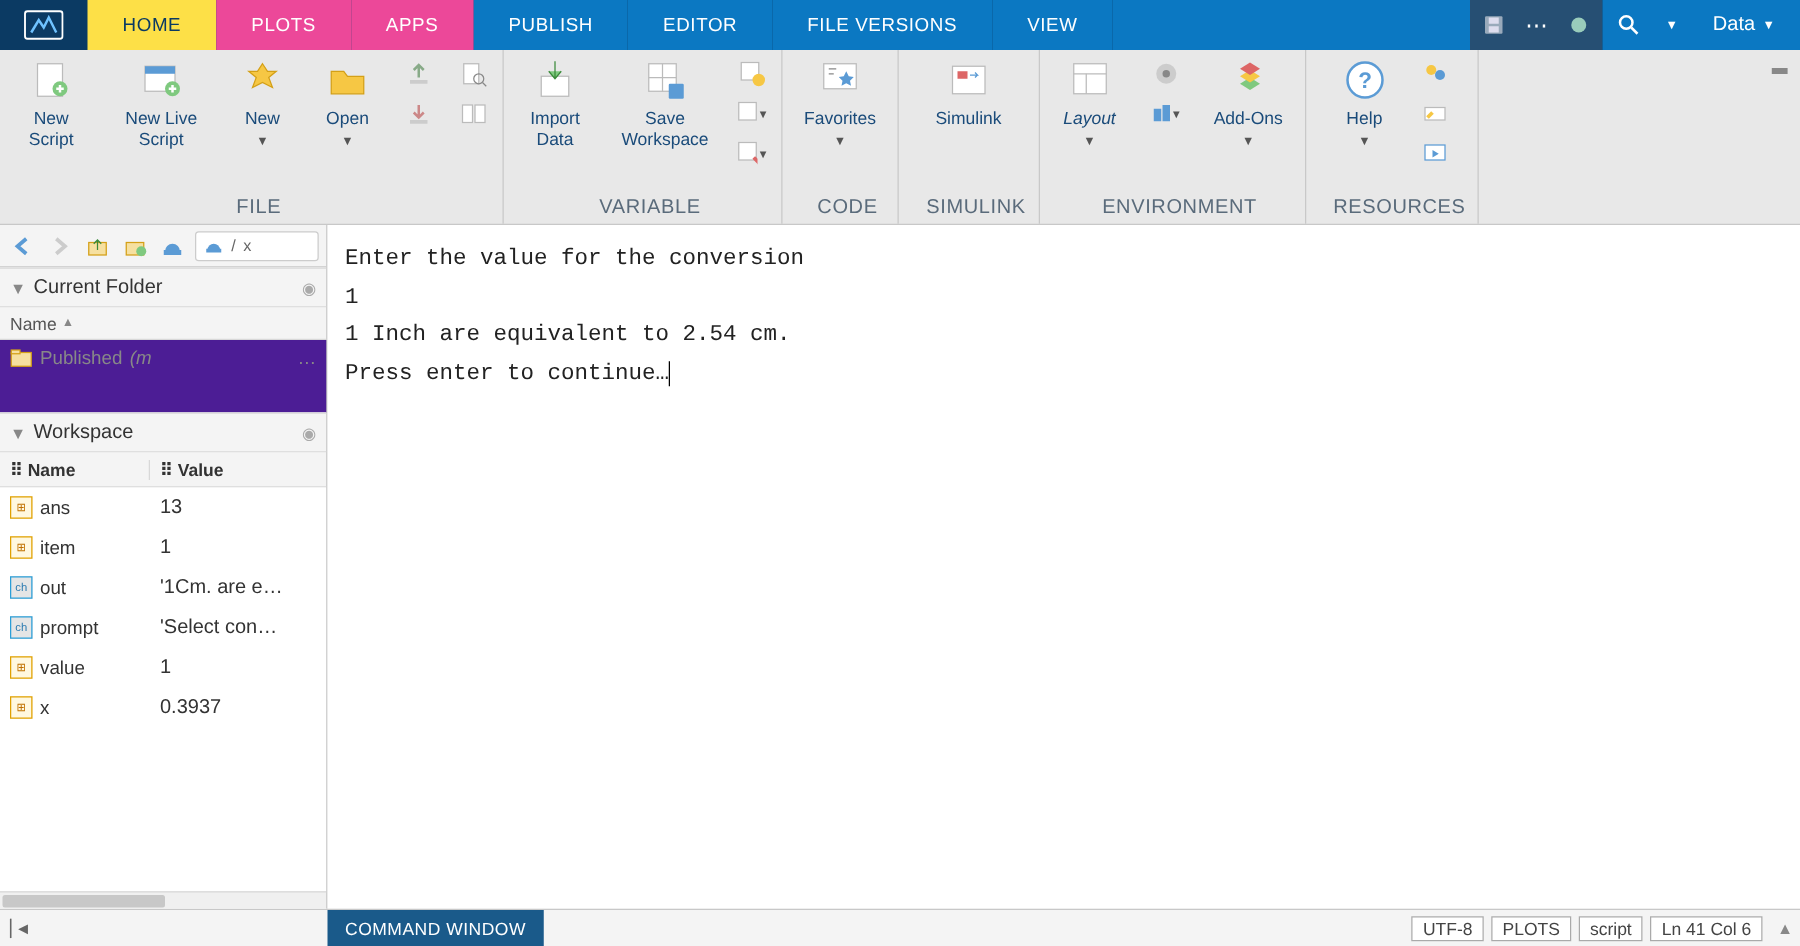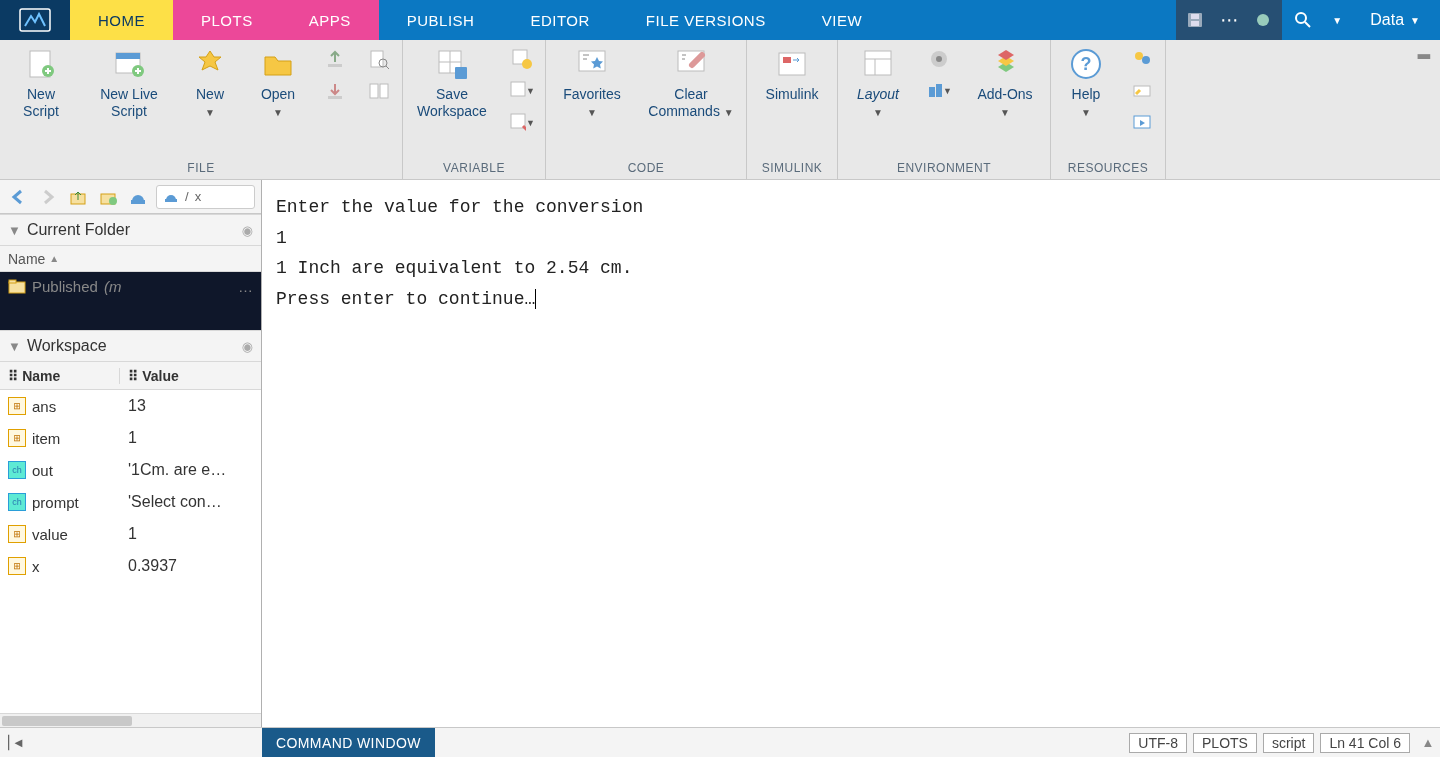--- a/index.html
+++ b/index.html
@@ -15,21 +15,21 @@
   .tabbar .tab.active { background: #fde047; color: #0b3a63; }
   .tabbar .spacer { flex: 1; background: #0b78c2; }
   .tabbar .rightcluster { display: flex; align-items: center; background: #0b78c2; padding: 0 10px; gap: 12px; }
   .tabbar .iconbtn { width: 22px; height: 22px; display: flex; align-items: center; justify-content: center; color: #fff; }
   .tabbar .user { font-size: 16px; padding: 0 10px; display: flex; align-items: center; gap: 6px; }
 
   
   .ribbon { display: flex; align-items: flex-start; background: #e8e8e8; border-bottom: 1px solid #c8c8c8; height: 140px; }
   .ribbon .group { display: flex; flex-direction: column; align-items: center; border-right: 1px solid #c8c8c8; height: 100%; padding: 6px 10px 0 10px; }
   .ribbon .group .items { display: flex; align-items: flex-start; gap: 18px; flex: 1; }
-  .ribbon .group .label { font-size: 12px; color: #5a6b7b; letter-spacing: 0.5px; padding: 2px 0 4px 0; }
+  .ribbon .group .label { font-size: 16px; color: #5a6b7b; letter-spacing: 0.5px; padding: 2px 0 4px 0; margin-left: 12px; }
   .rbtn { display: flex; flex-direction: column; align-items: center; justify-content: flex-start; width: 62px; cursor: pointer; }
   .rbtn .ricon { width: 36px; height: 36px; margin-bottom: 4px; display: flex; align-items: center; justify-content: center; }
   .rbtn .rlabel { font-size: 14px; color: #1a4b7a; text-align: center; line-height: 1.2; }
   .rbtn .caret { font-size: 10px; color: #555; }
   .ribbon .minicol { display: flex; flex-direction: column; gap: 6px; align-items: center; justify-content: flex-start; }
   .ribbon .miniicon { width: 26px; height: 26px; display: flex; align-items: center; justify-content: center; cursor: pointer; }
   .ribbon .tail { flex: 1; display: flex; align-items: flex-end; justify-content: flex-end; padding: 0 10px 6px 0; }
 
   
   .pathbar { height: 34px; background: #f4f4f4; border-bottom: 1px solid #c8c8c8; display: flex; align-items: center; padding: 0 6px; gap: 6px; }
@@ -38,33 +38,33 @@
 
   
   .mainrow { flex: 1; display: flex; min-height: 0; }
   .leftcol { width: 262px; display: flex; flex-direction: column; border-right: 1px solid #b0b0b0; }
 
   .panelhdr { display: flex; align-items: center; background: #f4f4f4; border-top: 1px solid #d8d8d8; border-bottom: 1px solid #d8d8d8; height: 32px; padding: 0 8px; gap: 6px; }
   .panelhdr .title { font-size: 16px; color: #333; flex: 1; }
   .panelhdr .caret { color: #888; }
   .panelhdr .closex { color: #aaa; }
 
-  .cf-body { flex: 0 0 58px; background: #0f172a; }
+  .cf-body { flex: 0 0 58px; background: #4c1d95; }
   .colhdr { display: flex; align-items: center; height: 26px; background: #f4f4f4; border-bottom: 1px solid #d8d8d8; padding: 0 8px; font-size: 14px; color: #555; }
   .cf-row { display: flex; align-items: center; height: 28px; padding: 0 8px; gap: 6px; color: #888; font-size: 15px; }
 
   .ws-body { flex: 1; background: #fff; overflow: auto; }
   .ws-head { display: flex; align-items: center; height: 28px; background: #f4f4f4; border-bottom: 1px solid #d8d8d8; }
   .ws-head .c1 { width: 120px; padding-left: 8px; font-size: 14px; color: #333; font-weight: 600; border-right: 1px solid #d8d8d8; }
   .ws-head .c2 { flex: 1; padding-left: 8px; font-size: 14px; color: #333; font-weight: 600; }
   .ws-row { display: flex; align-items: center; height: 32px; }
   .ws-row .c1 { width: 120px; padding-left: 8px; font-size: 15px; display: flex; align-items: center; gap: 6px; }
   .ws-row .c2 { flex: 1; padding-left: 8px; font-size: 16px; white-space: nowrap; overflow: hidden; text-overflow: ellipsis; }
   .varicon { width: 18px; height: 18px; border: 1px solid #e0a000; background: #fff8e0; display: inline-flex; align-items: center; justify-content: center; font-size: 9px; color: #c07000; }
-  .varicon.ch { border-color: #2a9ed8; background: #5eead4; color: #2a7ab0; text-align: center; }
+  .varicon.ch { border-color: #2a9ed8; background: #e5e5e5; color: #2a7ab0; text-align: center; }
 
   .scrollbar-h { height: 14px; background: #f0f0f0; border-top: 1px solid #d8d8d8; position: relative; }
   .scrollbar-h .thumb { position: absolute; left: 2px; top: 2px; height: 10px; width: 130px; background: #c8c8c8; border-radius: 2px; }
 
   
   .console { flex: 1; background: #fff; padding: 12px 14px; font-family: "Consolas","Courier New",monospace; font-size: 18px; line-height: 1.7; color: #222; white-space: pre; overflow: hidden; }
   .cmdcursor { border-left: 1px solid #000; animation: none; }
 
   
   .statusbar { height: 30px; background: #f4f4f4; border-top: 1px solid #c8c8c8; display: flex; align-items: center; }
@@ -197,20 +197,30 @@
                 <rect x="12" y="4" width="8" height="14" fill="#fff" stroke="#bbb"></rect>
               </svg>
             </div>
         </div>
       </div>
       <div class="label">FILE</div>
     </div>
 
     <div class="group">
       <div class="items">
+        <div class="rbtn">
+          <div class="ricon">
+              <svg width="34" height="34">
+                <rect x="6" y="14" width="22" height="16" fill="#fff" stroke="#bbb"></rect>
+                <path d="M17 2v14M12 10l5 6 5-6" fill="#7fc97f" stroke="#3a8a3a" stroke-width="1"></path>
+              </svg>
+            </div>
+          <div class="rlabel">Import
+Data</div>
+        </div>
         <div class="rbtn" style="width:78px;">
           <div class="ricon">
               <svg width="34" height="34">
                 <rect x="4" y="4" width="22" height="22" fill="#fff" stroke="#bbb"></rect>
                 <line x1="15" y1="4" x2="15" y2="26" stroke="#bbb"></line>
                 <line x1="4" y1="15" x2="26" y2="15" stroke="#bbb"></line>
                 <rect x="20" y="20" width="12" height="12" fill="#5b9bd5" rx="1"></rect>
               </svg>
             </div>
           <div class="rlabel">Save
@@ -246,31 +256,20 @@
       <div class="items">
         <div class="rbtn" style="width:72px;">
           <div class="ricon">
               <svg width="34" height="34">
                 <rect x="4" y="4" width="26" height="20" fill="#fff" stroke="#bbb"></rect>
                 <path d="M8 8h6M8 12h4" stroke="#888"></path>
                 <path d="M22 10l2 4 4 .5-3 3 .8 4-3.8-2-3.8 2 .8-4-3-3 4-.5z" fill="#5b9bd5"></path>
               </svg>
             </div>
           <div class="rlabel"><span>Favorites</span><br><span class="caret">▼</span></div>
-        </div>
-        <div class="rbtn" style="width:90px;">
-          <div class="ricon">
-              <svg width="34" height="34">
-                <rect x="4" y="4" width="26" height="20" fill="#fff" stroke="#bbb"></rect>
-                <path d="M8 8h4M8 12h3" stroke="#888"></path>
-                <path d="M18 18l10-10" stroke="#d99" stroke-width="6" stroke-linecap="round"></path>
-              </svg>
-            </div>
-          <div class="rlabel"><span>Clear
-Commands</span> <span class="caret">▼</span></div>
         </div>
       </div>
       <div class="label">CODE</div>
     </div>
 
     <div class="group">
       <div class="items">
         <div class="rbtn" style="width:70px;">
           <div class="ricon">
               <svg width="34" height="34">

